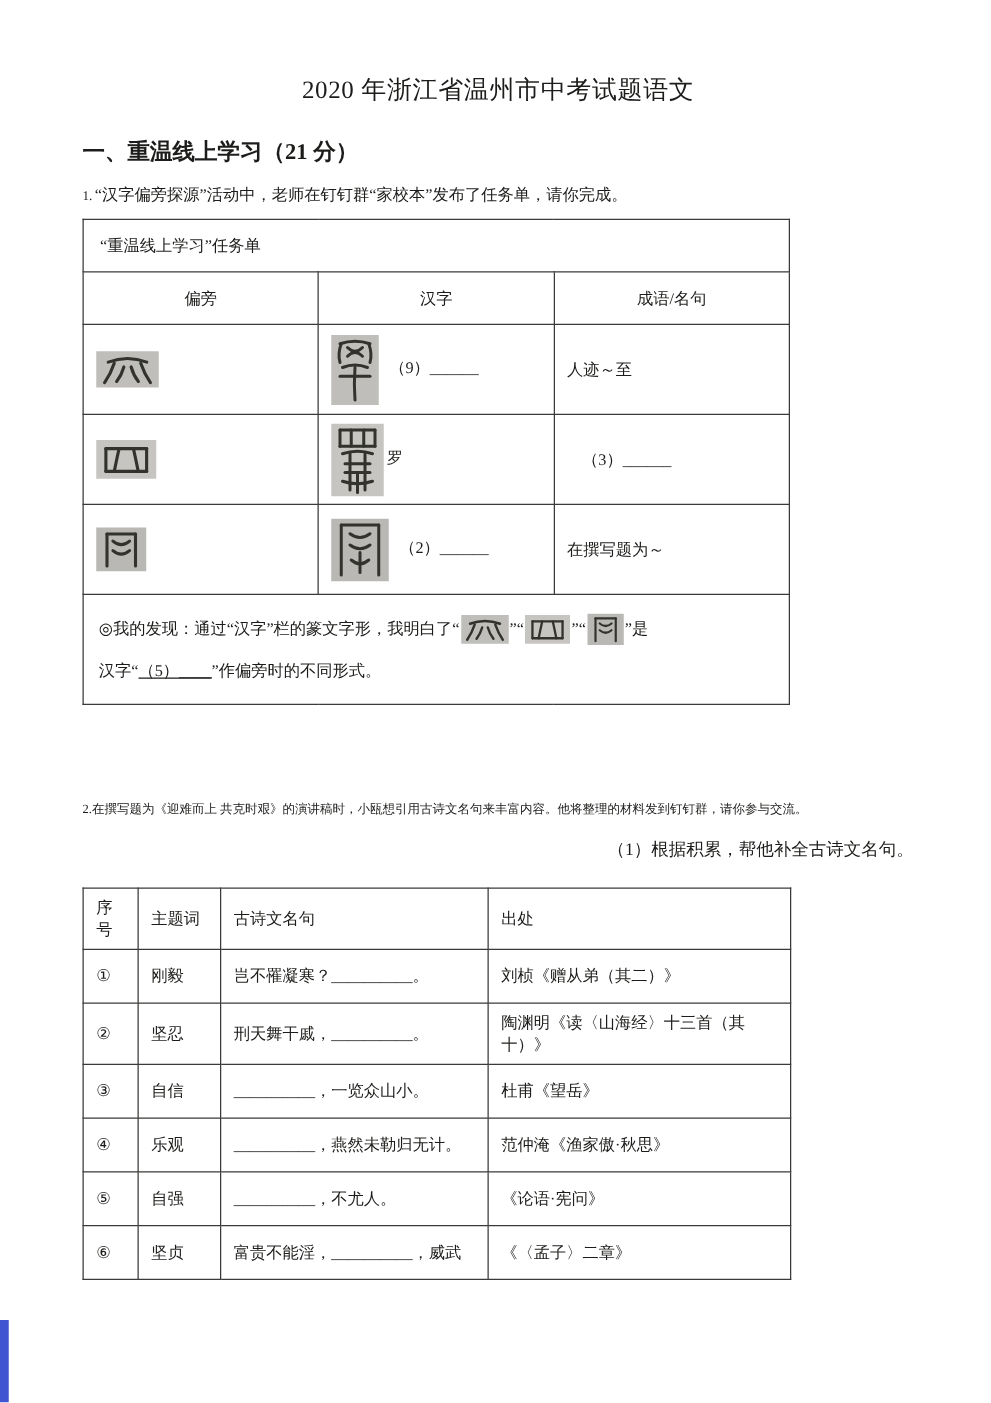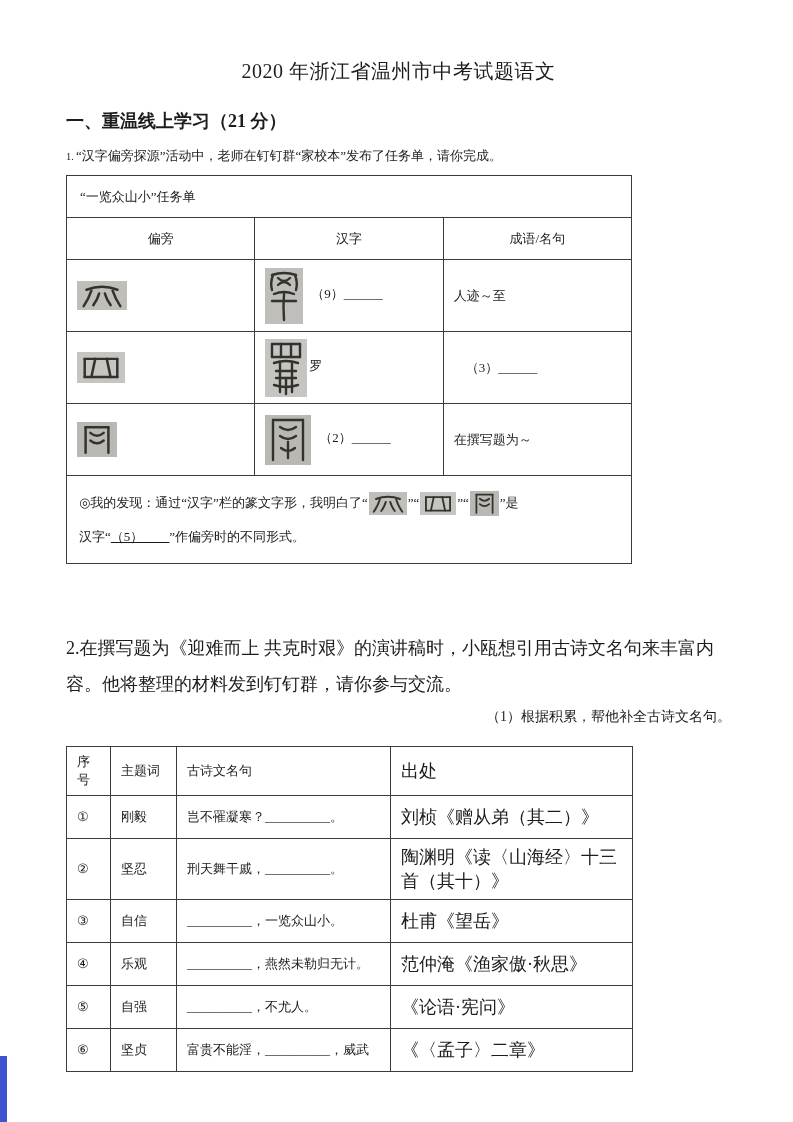--- a/index.html
+++ b/index.html
@@ -34,29 +34,29 @@
   .seal-box svg { stroke:#33332e; fill:none; stroke-linecap:round; stroke-linejoin:round; }
   .g-rad svg { stroke-width:2.6; }
   .g-chr svg { stroke-width:2.4; }
   .blank-label { margin-left:8px; }
   .char-join { margin-left:2px; }
 
   .disc-row td { height:88px; line-height:34px; padding:8px 12px; }
   .disc-row .seal-box { margin:0 1px; }
   .blank-4 { text-decoration:underline; }
 
-  .q2-para { margin-top:66px; font-size:18px; line-height:36px; width:661px; }
+  .q2-para { margin-top:66px; font-size:10px; line-height:36px; width:661px; }
   .sub-q { font-size:14px; padding-left:4px; line-height:30px;text-align:right; }
 
   .t2 { margin-top:14px; }
   .t2 td { height:43px; }
   .t2 .c1 { width:44px; }
   .t2 .c2 { width:66px; }
   .t2 .c3 { width:214px; }
-  .t2 .c4 { width:242px; font-size:18px; padding-right:4px; }
+  .t2 .c4 { width:242px; font-size:13px; padding-right:4px; }
 
   .scroll-fragment { position:absolute; left:0; bottom:0; width:7px; height:66px; background:#4053d0; }
   .symlib { position:absolute; width:0; height:0; overflow:hidden; }
 </style>
 </head>
 <body>
 
 <svg class="symlib" aria-hidden="true">
   <defs>
     <g id="sr1">
@@ -122,21 +122,21 @@
 
   <div class="doc-title">2020 年浙江省温州市中考试题语文</div>
 
   <div class="sec-heading">一、重温线上学习（21 分）</div>
 
   <p class="q1-line"><span class="q-num-small">1.</span><span>“汉字偏旁探源”活动中，老师在钉钉群“家校本”发布了任务单，请你完成。</span></p>
 
   <table class="t1">
     <tbody>
         <tr class="cap-row">
-      <td colspan="3">“一览众山小”任务单</td>
+      <td colspan="3">“重温线上学习”任务单</td>
     </tr>
     <tr class="hdr-row">
       <td class="c1">偏旁</td>
       <td class="c2">汉字</td>
       <td class="c3">成语/名句</td>
     </tr>
     <tr class="body-row">
       <td class="c1">
         <span class="seal-box bg1 g-rad"><svg width="48" height="27" viewBox="0 0 48 28">
                 <use href="#sr1"></use>

